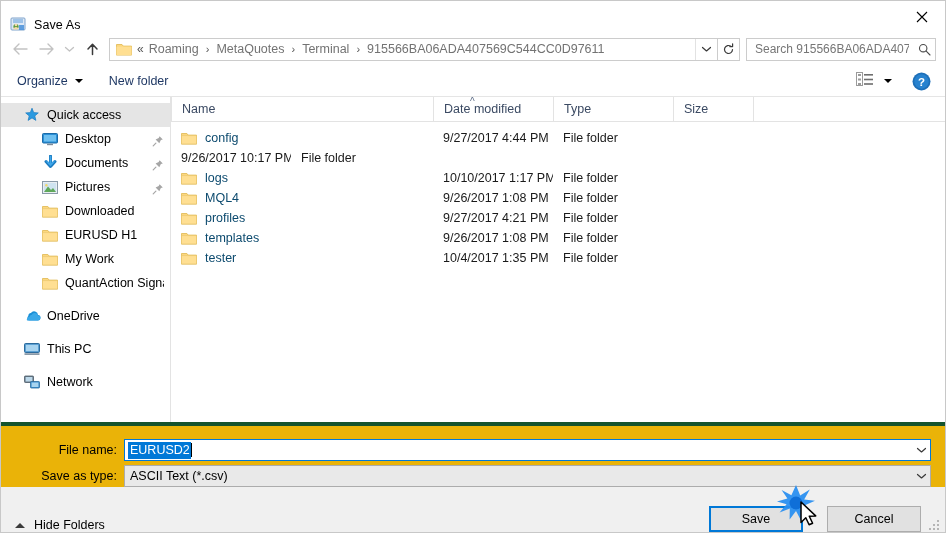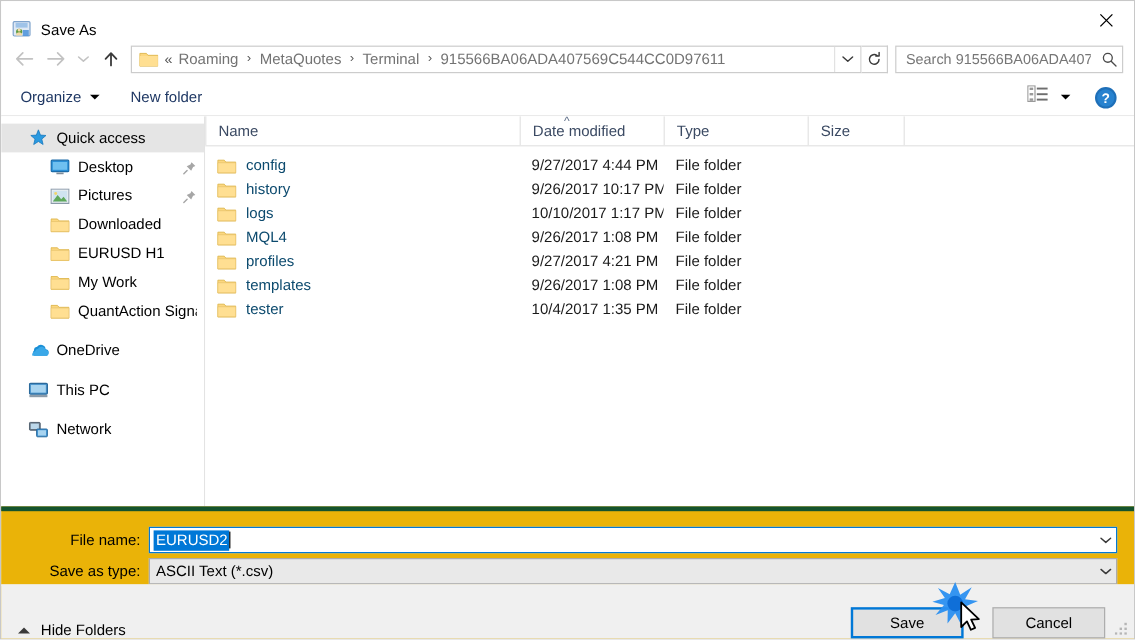--- a/index.html
+++ b/index.html
@@ -414,20 +414,33 @@
             </svg>
           </span>
           <span class="sblabel">Desktop</span>
           <span class="pin"><svg width="12" height="12" viewBox="0 0 12 12">
               <path d="M7.6 1.2 L10.8 4.4 L8.9 5.1 L7.3 8.2 L3.6 4.5 L6.7 3 Z" fill="#a6a6a6"></path>
               <path d="M3.9 8.1 L1.2 10.8" stroke="#a6a6a6" stroke-width="1.2" stroke-linecap="round"></path>
             </svg></span>
         </div>
         <div class="sbrow lvl1">
           <span class="sbicon">
+            <svg width="15" height="16" viewBox="0 0 15 16">
+              <path d="M7.5 1 L7.5 9.5 M3 6.5 L7.5 11.5 L12 6.5" stroke="#1b7bc0" stroke-width="3" fill="none" stroke-linecap="round" stroke-linejoin="round"></path>
+              <path d="M7.5 1.6 L7.5 9 M4.2 6.6 L7.5 10.3 L10.8 6.6" stroke="#3da5e8" stroke-width="1.6" fill="none" stroke-linecap="round" stroke-linejoin="round"></path>
+            </svg>
+          </span>
+          <span class="sblabel">Documents</span>
+          <span class="pin"><svg width="12" height="12" viewBox="0 0 12 12">
+              <path d="M7.6 1.2 L10.8 4.4 L8.9 5.1 L7.3 8.2 L3.6 4.5 L6.7 3 Z" fill="#a6a6a6"></path>
+              <path d="M3.9 8.1 L1.2 10.8" stroke="#a6a6a6" stroke-width="1.2" stroke-linecap="round"></path>
+            </svg></span>
+        </div>
+        <div class="sbrow lvl1">
+          <span class="sbicon">
             <svg width="16" height="13" viewBox="0 0 16 13">
               <rect x="0.5" y="0.5" width="15" height="12" fill="#e9eef2" stroke="#8a9aa8" stroke-width="1"></rect>
               <rect x="2" y="2" width="12" height="9" fill="#cfe3f0"></rect>
               <path d="M2 11 L6 5.6 L9 9 L11 7 L14 11 Z" fill="#5fa85a"></path>
               <circle cx="4.4" cy="4.2" r="1.2" fill="#f2d56b"></circle>
             </svg>
           </span>
           <span class="sblabel">Pictures</span>
           <span class="pin"><svg width="12" height="12" viewBox="0 0 12 12">
               <path d="M7.6 1.2 L10.8 4.4 L8.9 5.1 L7.3 8.2 L3.6 4.5 L6.7 3 Z" fill="#a6a6a6"></path>
@@ -521,27 +534,20 @@
                   <path d="M0.5 2.5 h5.4 l1.3 1.6 h8.3 v9 h-15 z" fill="#fcd77f" stroke="#e0b84f" stroke-width=".8"></path>
                   <path d="M0.5 4.6 h15 v8.4 h-15 z" fill="#ffdf92" stroke="#e6c26a" stroke-width=".6"></path>
                 </svg></span>
               <span>config</span>
             </div>
             <div class="fcell date" style="width: 120px;">9/27/2017 4:44 PM</div>
             <div class="fcell type" style="width: 120px;">File folder</div>
             <div class="fcell size" style="width: 80px;"></div>
           </div>
           <div class="frow">
-            <div class="fcell name" style="width: 262px;">
-              <span class="ficon"><svg width="16" height="14" viewBox="0 0 16 14">
-                  <path d="M0.5 2.5 h5.4 l1.3 1.6 h8.3 v9 h-15 z" fill="#fcd77f" stroke="#e0b84f" stroke-width=".8"></path>
-                  <path d="M0.5 4.6 h15 v8.4 h-15 z" fill="#ffdf92" stroke="#e6c26a" stroke-width=".6"></path>
-                </svg></span>
-              <span>history</span>
-            </div>
             <div class="fcell date" style="width: 120px;">9/26/2017 10:17 PM</div>
             <div class="fcell type" style="width: 120px;">File folder</div>
             <div class="fcell size" style="width: 80px;"></div>
           </div>
           <div class="frow">
             <div class="fcell name" style="width: 262px;">
               <span class="ficon"><svg width="16" height="14" viewBox="0 0 16 14">
                   <path d="M0.5 2.5 h5.4 l1.3 1.6 h8.3 v9 h-15 z" fill="#fcd77f" stroke="#e0b84f" stroke-width=".8"></path>
                   <path d="M0.5 4.6 h15 v8.4 h-15 z" fill="#ffdf92" stroke="#e6c26a" stroke-width=".6"></path>
                 </svg></span>

